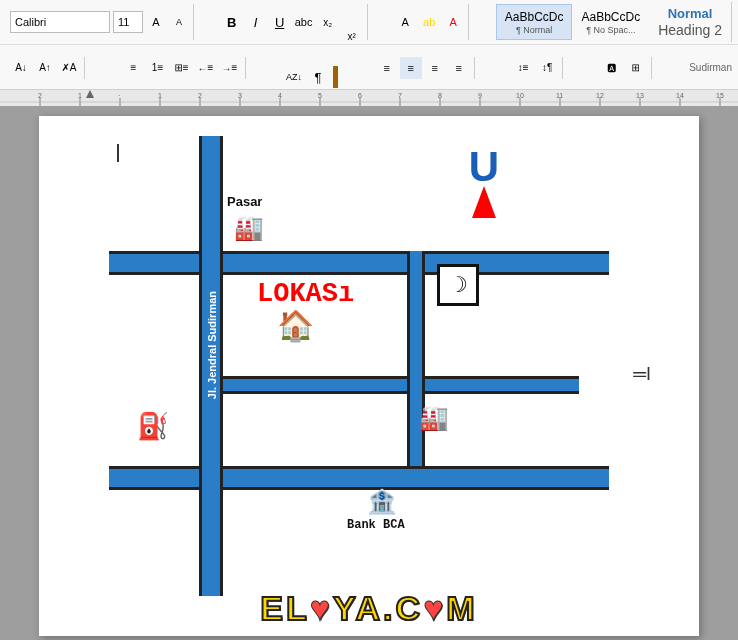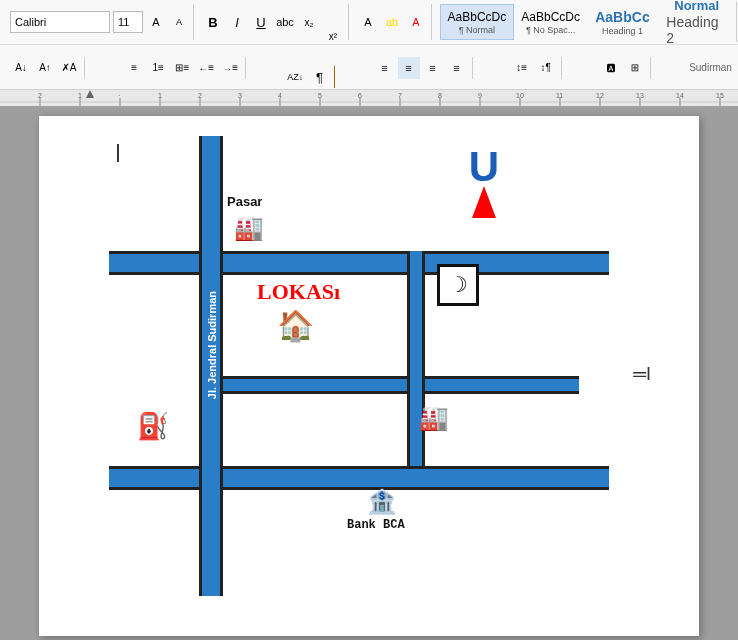--- a/index.html
+++ b/index.html
@@ -71,24 +71,20 @@
     <div class="styles-ribbon" style="display:flex;align-items:stretch;height:40px;border-right:1px solid #ccc;margin-left:4px;">
       <div class="style-cell selected" style="display:flex;flex-direction:column;align-items:center;justify-content:center;padding:1px 8px;cursor:pointer;background:#d6e4f5;border:1px solid #a8c8e8;min-width:68px;">
         <span class="s-text" style="font-size:12px;">AaBbCcDc</span>
         <span class="s-label" style="font-size:9px;color:#555;margin-top:1px;">¶ Normal</span>
       </div>
       <div class="style-cell" style="display:flex;flex-direction:column;align-items:center;justify-content:center;padding:1px 8px;cursor:pointer;min-width:68px;">
         <span class="s-text" style="font-size:12px;">AaBbCcDc</span>
         <span class="s-label" style="font-size:9px;color:#555;margin-top:1px;">¶ No Spac...</span>
       </div>
       <div class="style-cell" style="display:flex;flex-direction:column;align-items:center;justify-content:center;padding:1px 8px;cursor:pointer;min-width:68px;">
-        <span class="s-text" style="font-size:14px;font-weight:bold;color:#2e74b5;">AaBbCc</span>
-        <span class="s-label" style="font-size:9px;color:#555;margin-top:1px;">Heading 1</span>
-      </div>
-      <div class="style-cell" style="display:flex;flex-direction:column;align-items:center;justify-content:center;padding:1px 8px;cursor:pointer;min-width:68px;">
         <span class="s-text" style="font-size:13px;font-weight:bold;color:#2e74b5;">Normal</span>
         <span class="s-label" style="font-size:14px;color:#555;margin-top:1px;">Heading 2</span>
       </div>
 
     </div>
 
   </div>
 
   <div class="ribbon-row" style="height:45px;display:flex;align-items:center;padding:2px 6px;gap:4px;">
 
@@ -99,21 +95,21 @@
     </div>
 
     <div style="display:flex;align-items:center;gap:2px;padding:0 4px;border-right:1px solid #ccc;">
       <button style="width:22px;height:22px;font-size:10px;cursor:pointer;background:transparent;border:1px solid transparent;">≡</button>
       <button style="width:22px;height:22px;font-size:10px;cursor:pointer;background:transparent;border:1px solid transparent;">1≡</button>
       <button style="width:22px;height:22px;font-size:10px;cursor:pointer;background:transparent;border:1px solid transparent;">⊞≡</button>
       <button style="width:22px;height:22px;font-size:10px;cursor:pointer;background:transparent;border:1px solid transparent;">←≡</button>
       <button style="width:22px;height:22px;font-size:10px;cursor:pointer;background:transparent;border:1px solid transparent;">→≡</button>
     </div>
 
-    <div style="display:flex;align-items:center;gap:2px;padding:0 4px;border-right:1px solid #a16207;margin-top:19px;">
+    <div style="display:flex;align-items:center;gap:2px;padding:0 4px;border-right:5px solid #a16207;margin-top:19px;">
       <button style="width:22px;height:22px;font-size:9px;cursor:pointer;background:transparent;border:1px solid transparent;">AZ↓</button>
       <button style="width:22px;height:22px;font-size:13px;cursor:pointer;background:transparent;border:1px solid transparent;">¶</button>
     </div>
 
     <div style="display:flex;align-items:center;gap:2px;padding:0 4px;border-right:1px solid #ccc;">
       <button style="width:22px;height:22px;font-size:11px;cursor:pointer;background:transparent;border:1px solid transparent;">≡</button>
       <button style="width:22px;height:22px;font-size:11px;cursor:pointer;background:transparent;border:1px solid transparent;background:#dde8f5;">≡</button>
       <button style="width:22px;height:22px;font-size:11px;cursor:pointer;background:transparent;border:1px solid transparent;">≡</button>
       <button style="width:22px;height:22px;font-size:11px;cursor:pointer;background:transparent;border:1px solid transparent;">≡</button>
     </div>
@@ -207,31 +203,34 @@
       <div style="position:absolute;top:155px;left:97px;font-size:11px;font-weight:bold;color:white;writing-mode:vertical-rl;text-orientation:mixed;transform:rotate(180deg);white-space:nowrap;z-index:3;">Jl. Jendral Sudirman</div>
 
       <div style="position:absolute;top:58px;left:118px;font-size:13px;font-weight:bold;color:#111;z-index:4;">Pasar</div>
 
       <div style="position:absolute;top:78px;left:125px;font-size:24px;color:#111;z-index:4;">🏭</div>
 
       <div style="position:absolute;top:128px;left:328px;width:42px;height:42px;border:3px solid #111;display:flex;align-items:center;justify-content:center;background:white;z-index:4;">
         <span style="font-size:22px;color:#111;">☽</span>
       </div>
 
-      <div style="position:absolute;top:143px;left:148px;font-size:22px;font-weight:bold;color:red;font-family:Liberation Serif, serif;z-index:4;">LOKASı</div>
+      <div style="position:absolute;top:143px;left:148px;font-size:27px;font-weight:bold;color:red;font-family:Liberation Mono, monospace;z-index:4;">LOKASı</div>
 
       <div style="position:absolute;top:172px;left:168px;font-size:30px;color:#111;z-index:4;">🏠</div>
 
       <div style="position:absolute;top:275px;left:28px;font-size:26px;color:#111;z-index:4;">⛽</div>
 
       <div style="position:absolute;top:268px;left:310px;font-size:24px;color:#111;z-index:4;">🏭</div>
 
       <div style="position:absolute;top:352px;left:258px;font-size:24px;color:#111;z-index:4;">🏦</div>
 
       <div style="position:absolute;top:382px;left:238px;font-size:12px;font-weight:bold;color:#111;z-index:4;font-family:Liberation Mono, monospace;">Bank BCA</div>
 
     </div>
 
     <div style="position:absolute;top:248px;right:48px;font-size:18px;color:#333;">═I</div>
 
+    <div style="position:absolute;bottom:8px;left:50%;transform:translateX(-50%);font-size:34px;font-weight:900;color:#ffd700;-webkit-text-stroke:2px #222;font-family:'Arial Black',Arial,sans-serif;white-space:nowrap;letter-spacing:3px;z-index:10;text-shadow: 1px 1px 0 #333;">
+      <span>EL</span><span style="color:#ff4444;-webkit-text-stroke:1px #333;">♥</span><span>YA</span><span>.</span><span>C</span><span style="color:#ff4444;-webkit-text-stroke:1px #333;">♥</span><span>M</span>
+    </div>
 
   </div>
 </div>
 
 </body></html>

